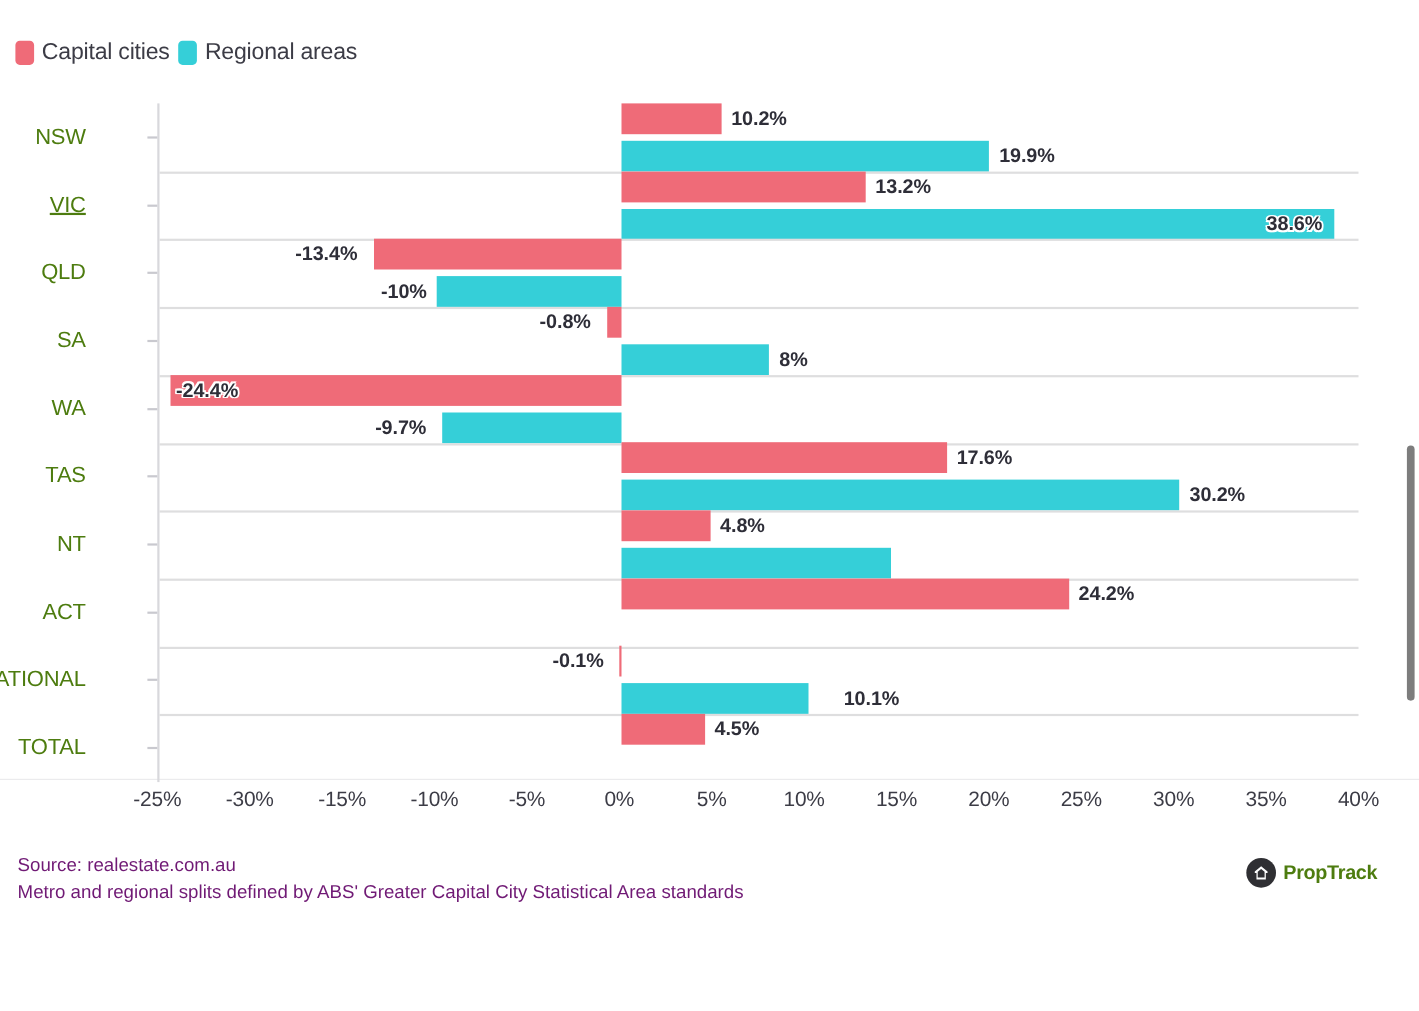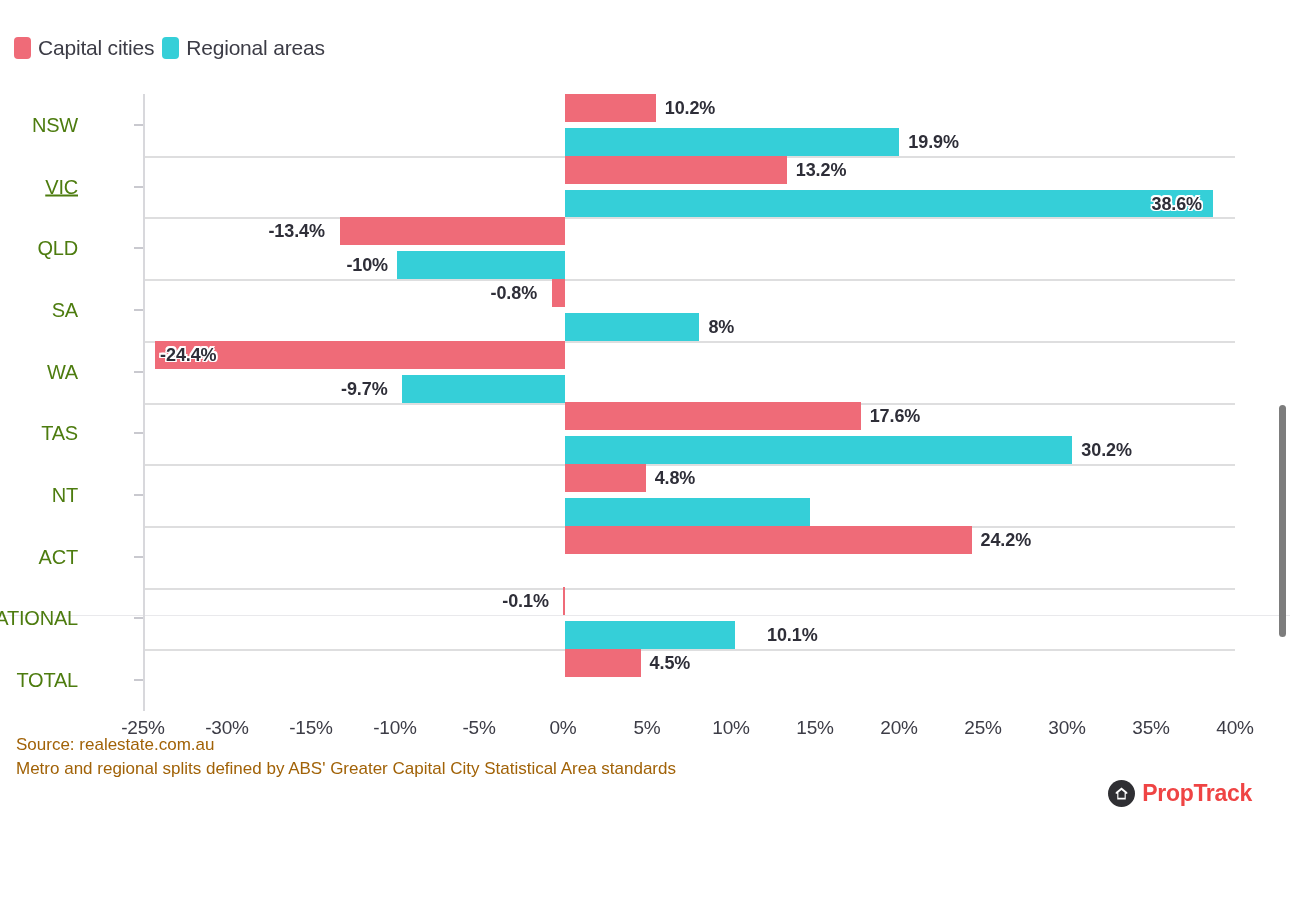--- a/index.html
+++ b/index.html
@@ -11,21 +11,21 @@
     overflow: hidden;
   }
   #root {
     position: relative;
     width: 1290px; height: 919px;
     background: #ffffff;
   }
   .card {
     position: absolute;
     left: 0; top: 0;
-    width: 1290px; height: 616px;
+    width: 1290px; height: 709px;
     background: #ffffff;
     border-bottom: 1px solid #e9e9ec;
   }
 
   
   .legend {
     position: absolute;
     left: 14px; top: 36px;
     display: flex;
     align-items: center;
@@ -117,46 +117,46 @@
     font-size: 19px;
     color: #3c3c46;
     transform: translateX(-50%);
     white-space: nowrap;
     letter-spacing: -0.2px;
   }
 
   
   .footer {
     position: absolute;
-    left: 16px; top: 733px;
+    left: 16px; top: 775px;
     font-size: 17px;
-    color: #a16207;
+    color: #701a75;
     line-height: 1.42;
   }
   .footer div { white-space: nowrap; }
 
   .brand {
     position: absolute;
     right: 38px; top: 780px;
     display: flex;
     align-items: center;
     gap: 7px;
   }
   .brand-mark {
     width: 27px; height: 27px;
     border-radius: 50%;
     background: #2f2f33;
     display: flex;
     align-items: center;
     justify-content: center;
   }
   .brand-name {
-    font-size: 23px;
+    font-size: 18px;
     font-weight: bold;
-    color: #ef4444;
+    color: #4d7c0f;
     letter-spacing: -0.3px;
   }
 
   
   .scrollbar-track {
     position: absolute;
     right: 0; top: 0;
     width: 14px; height: 843px;
     background: transparent;
   }

